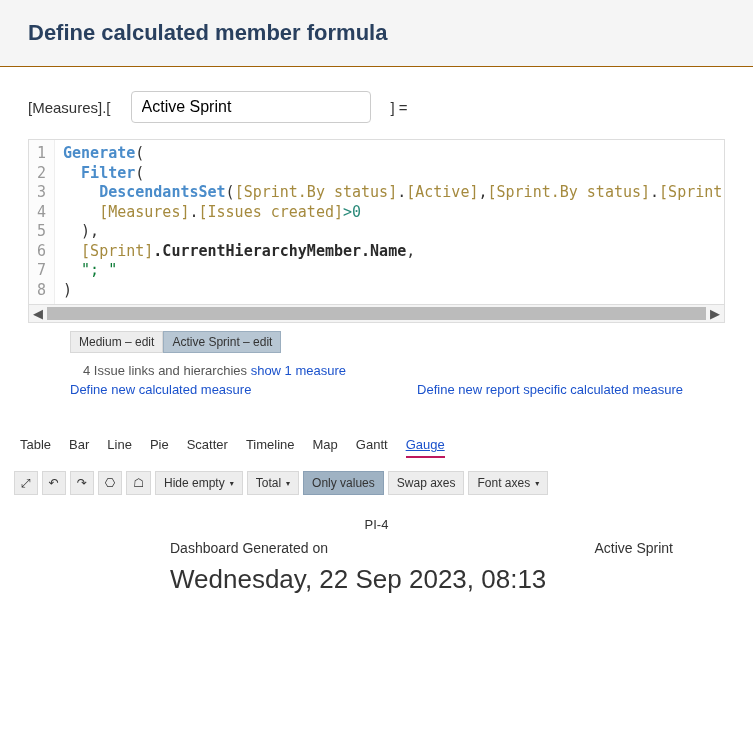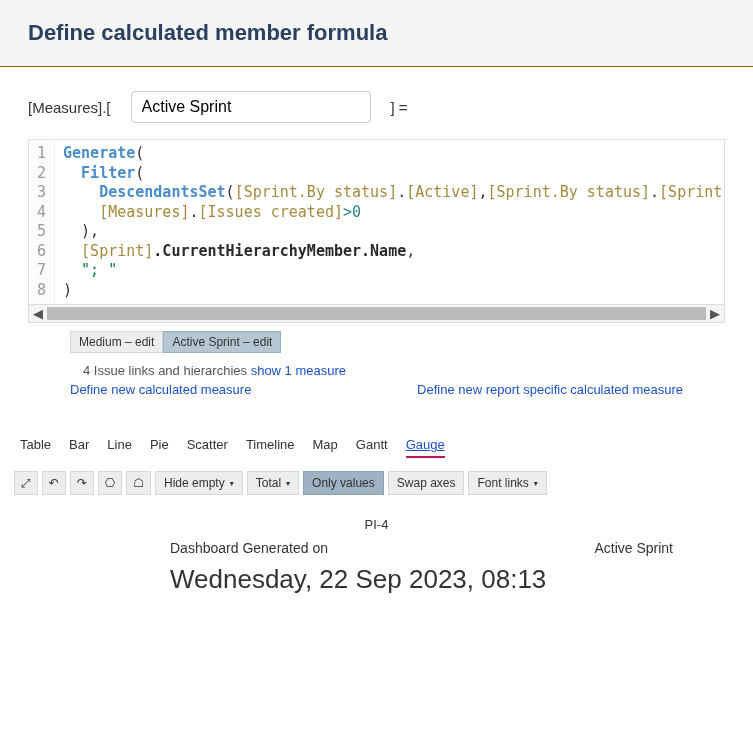--- a/index.html
+++ b/index.html
@@ -252,21 +252,21 @@
 <div class="toolbar">
   <div class="tbtn icon">⤢</div>
   <div class="tbtn icon">↶</div>
   <div class="tbtn icon">↷</div>
   <div class="tbtn icon">⎔</div>
   <div class="tbtn icon">☖</div>
   <div class="tbtn caret">Hide empty</div>
   <div class="tbtn caret">Total</div>
   <div class="tbtn active">Only values</div>
   <div class="tbtn">Swap axes</div>
-  <div class="tbtn caret">Font links</div>
+  <div class="tbtn caret">Font axes</div>
 </div>
 
 <div class="content">
   <div class="pi-label">PI-4</div>
   <div class="dash-row">
     <span>Dashboard Generated on</span>
     <span>Active Sprint</span>
   </div>
   <div class="dash-date">Wednesday, 22 Sep 2023, 08:13</div>
 </div>

